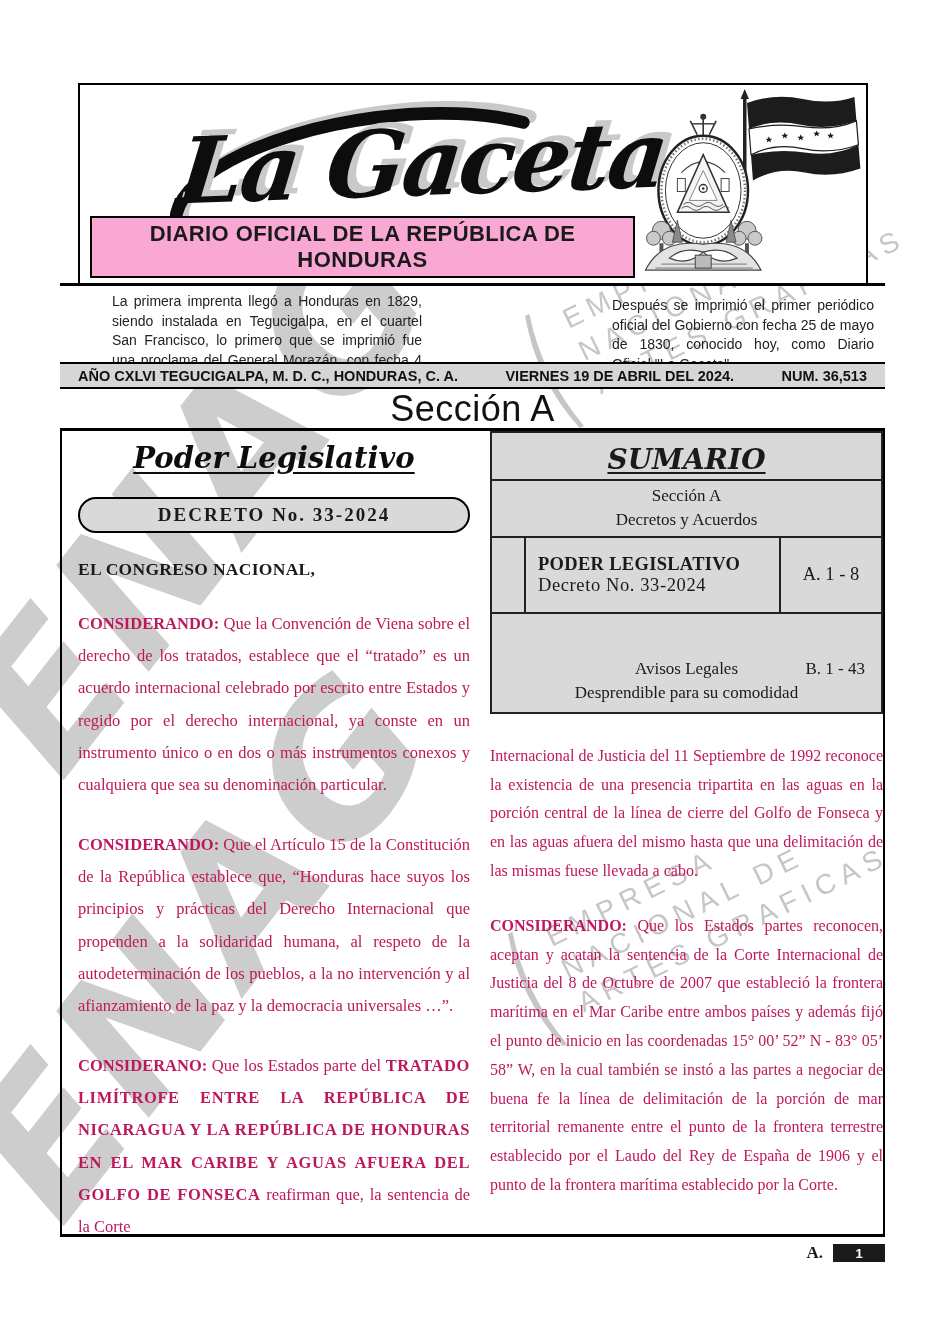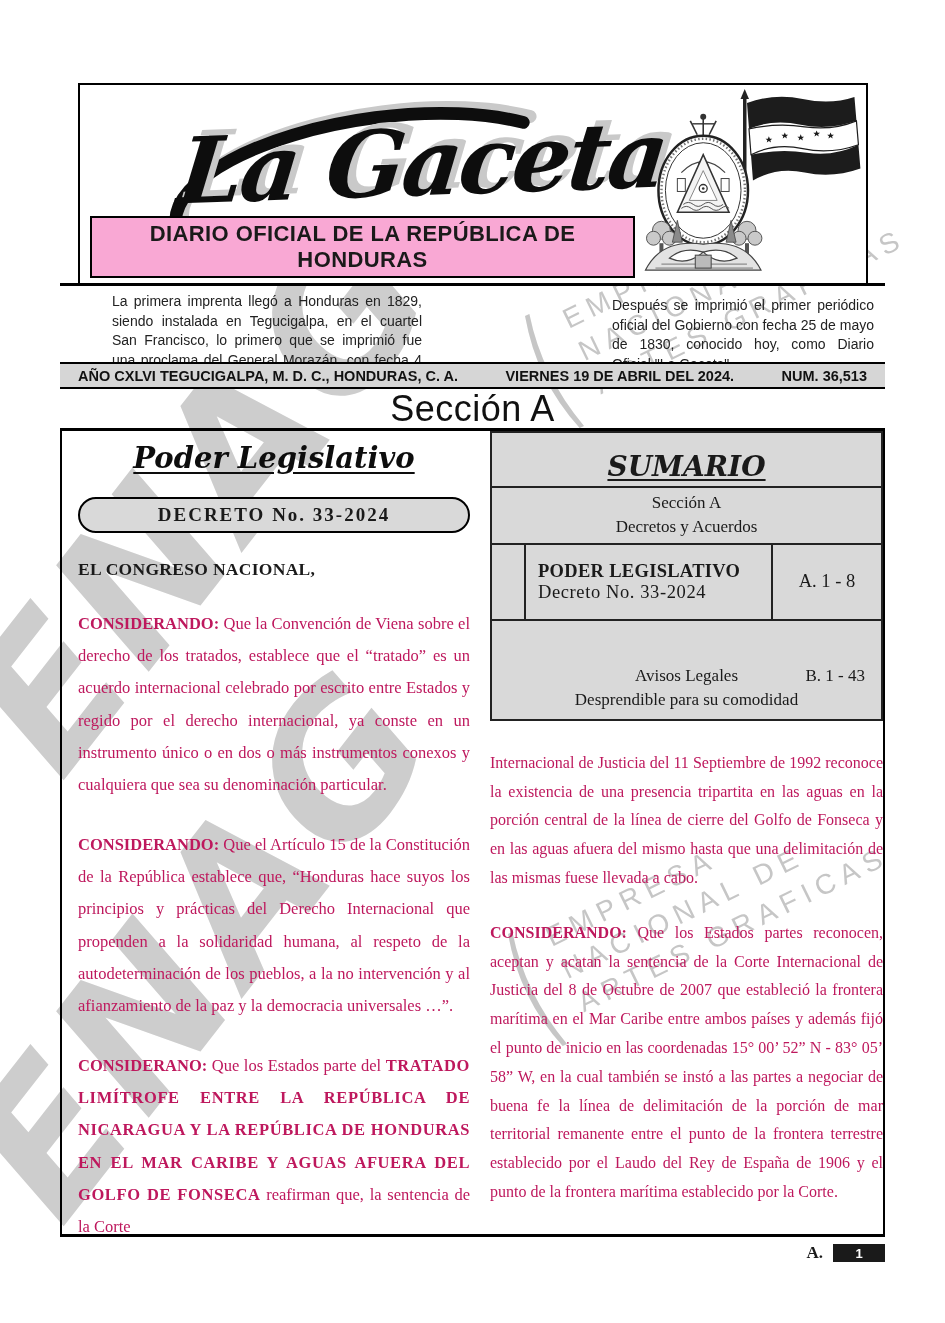--- a/index.html
+++ b/index.html
@@ -88,30 +88,30 @@
   .col-left  .para { margin-top:28px; font-size:16.5px; line-height:1.95; }
   .col-left  .para:first-of-type { margin-top:30px; }
   .col-right .para { font-size:16px; line-height:1.8; }
   .rp1 { margin-top:28px; }
   .rp2 { margin-top:26px; }
   .treaty-bold { font-weight:bold; letter-spacing:.6px; }
   
   .sumario { border:2px solid #222; background:#d9d9d9; }
   .sum-title {
     text-align:center; font-family:"DejaVu Serif", serif; font-weight:bold; font-style:italic;
-    font-size:28px; padding:17px 0 3px; border-bottom:2px solid #222;
+    font-size:28px; padding:10px 0 3px; border-bottom:2px solid #222;
     text-decoration:underline; text-underline-offset:3px;
   }
   .sum-sec { text-align:center; font-size:17px; line-height:1.4; padding:3px 0 4px; border-bottom:2px solid #222; }
   .sum-entry { display:flex; min-height:76px; border-bottom:2px solid #222; }
   .sum-spacer { width:34px; border-right:2px solid #222; }
   .sum-main { flex:1; padding:10px 12px; display:flex; flex-direction:column; justify-content:center; }
   .sum-entry-title { font-weight:bold; font-size:18.5px; letter-spacing:.3px; }
   .sum-entry-sub { font-size:18.5px; letter-spacing:.6px; }
-  .sum-pages { width:110px; border-left:2px solid #222; display:flex; align-items:center; justify-content:center; font-size:18.5px; }
+  .sum-pages { width:102px; border-left:2px solid #222; display:flex; align-items:center; justify-content:center; font-size:18.5px; }
   .sum-secb { text-align:center; font-size:17px; line-height:1.45; padding:4px 0 6px; }
   .sum-secb-mid { position:relative;margin-top:39px; }
   .sum-secb-pages { position:absolute; right:16px; }
   
   .page-footer { position:absolute; z-index:1; top:1243px; right:60px; display:flex; align-items:center; gap:10px; }
   .f-letter { font-weight:bold; font-size:17px; }
   .f-page {
     background:#1a1a1a; color:#fff; width:52px; height:18px;
     display:flex; align-items:center; justify-content:center;
     font-family:"Liberation Sans", sans-serif; font-weight:bold; font-size:13px;

